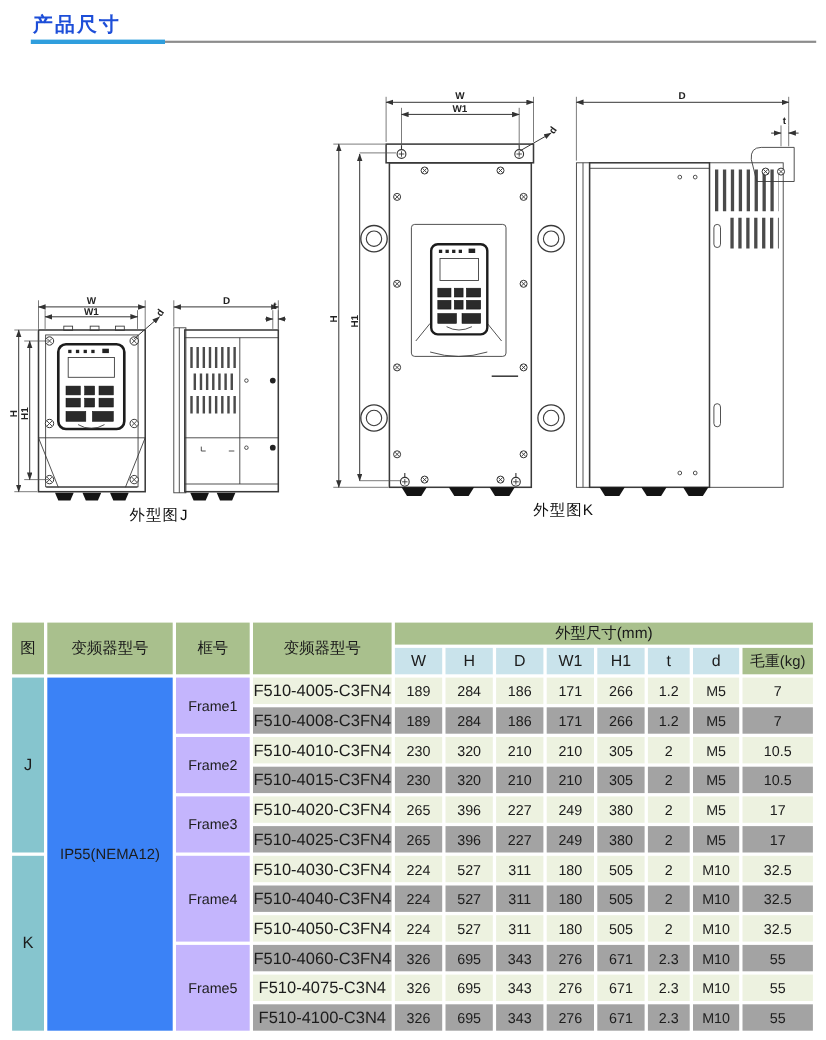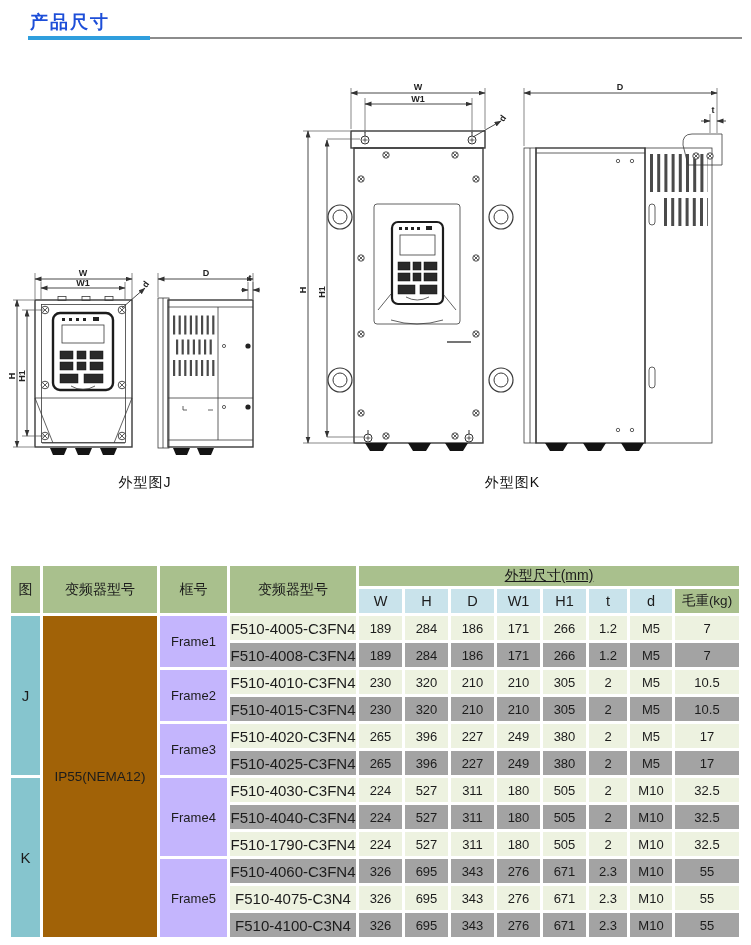--- a/index.html
+++ b/index.html
@@ -7,43 +7,43 @@
         font-family:"Liberation Sans", sans-serif;color:#1c1c1c;}
   
   .title{position:absolute;left:30px;top:10px;font-size:18px;font-weight:bold;
          letter-spacing:2px;color:#1d4ed8;}
   .rule-blue{position:absolute;left:28px;top:36px;width:122px;height:4px;background:#2f9edd;}
   .rule-gray{position:absolute;left:150px;top:37px;width:592px;height:2px;background:#8c8c8c;}
   
   .figj{position:absolute;left:10px;top:268px;}
   .figk{position:absolute;left:290px;top:80px;}
   .cap{position:absolute;font-size:14px;color:#111;text-align:center;letter-spacing:1px;}
-  .capj{left:95px;top:474px;width:100px;}
-  .capk{left:455px;top:474px;width:115px;}
+  .capj{left:95px;top:460px;width:100px;font-family:Liberation Mono, monospace;}
+  .capk{left:455px;top:455px;width:115px;}
   svg{overflow:visible;}
   .ln{stroke:#3a3a3a;stroke-width:1.4;fill:none;}
   .tn{stroke:#3a3a3a;stroke-width:0.8;fill:none;}
   .ext{stroke:#555;stroke-width:0.7;fill:none;}
   .dim{stroke:#333;stroke-width:0.9;fill:none;}
   .vent{stroke:#4a4a4a;fill:none;}
   .dark{fill:#141414;stroke:none;}
   .dimtxt{font-family:"Liberation Sans",sans-serif;font-size:9px;font-weight:bold;fill:#222;}
   
   table.spec{position:absolute;left:8px;top:563px;border-collapse:separate;border-spacing:3px;
              table-layout:fixed;}
   .spec th,.spec td{text-align:center;vertical-align:middle;padding:0;font-weight:normal;
                     overflow:hidden;white-space:nowrap;}
   .hdr{background:#a9c08d;font-size:14px;color:#1a1a1a;}
   .hrow1 th{height:20px;}
   .hrow2 th{height:24px;}
-  .dims-group{padding-right:22px;text-decoration:underline;}
+  .dims-group{padding-right:22px;}
   .sub{background:#c9e3eb;font-size:14.5px;}
   .subw{background:#a9c08d;font-size:13.5px;margin-left:31px;}
   td.fig{background:#86c5ce;font-size:15px;}
-  td.prot{background:#a16207;font-size:13.5px;}
+  td.prot{background:#3b82f6;font-size:13.5px;}
   td.frame{background:#c4b5fd;font-size:13px;}
   tr.lt td.c{background:#edf2e0;}
   tr.dk td.c{background:#a3a3a3;}
   td.c{font-size:13px;height:24px;}
   td.model{font-size:15px;}
 </style>
 </head>
 <body>
 
 <div class="page">
@@ -396,21 +396,21 @@
       <td class="c">224</td>
       <td class="c">527</td>
       <td class="c">311</td>
       <td class="c">180</td>
       <td class="c">505</td>
       <td class="c">2</td>
       <td class="c">M10</td>
       <td class="c">32.5</td>
     </tr>
     <tr class="lt">
-      <td class="c model">F510-1790-C3FN4</td>
+      <td class="c model">F510-4050-C3FN4</td>
       <td class="c">224</td>
       <td class="c">527</td>
       <td class="c">311</td>
       <td class="c">180</td>
       <td class="c">505</td>
       <td class="c">2</td>
       <td class="c">M10</td>
       <td class="c">32.5</td>
     </tr>
     <tr class="dk">

